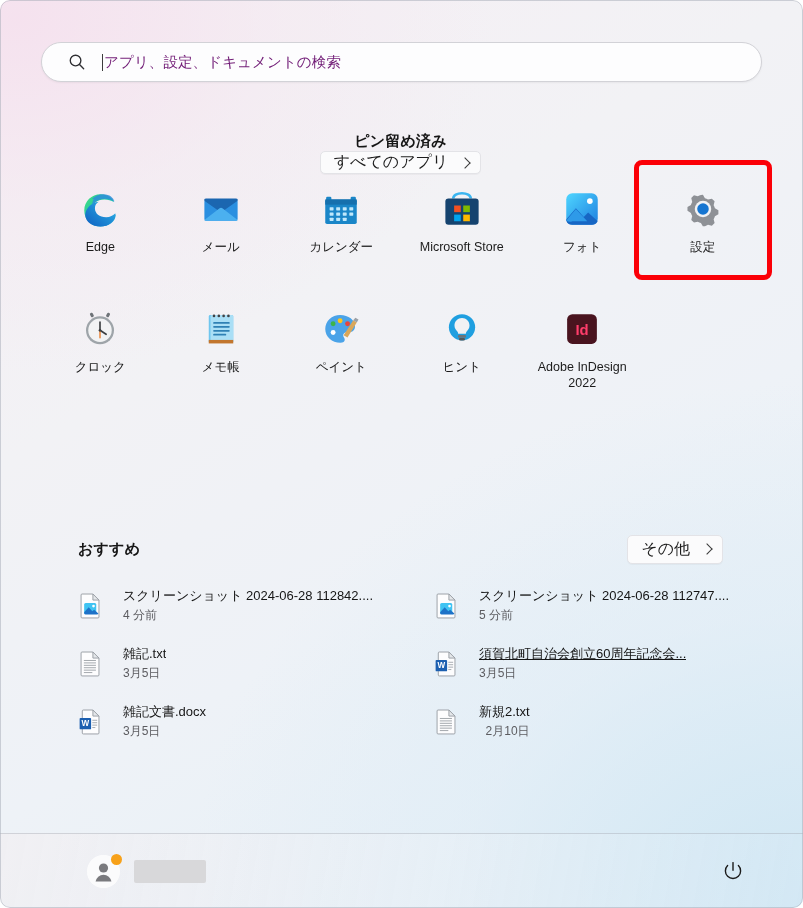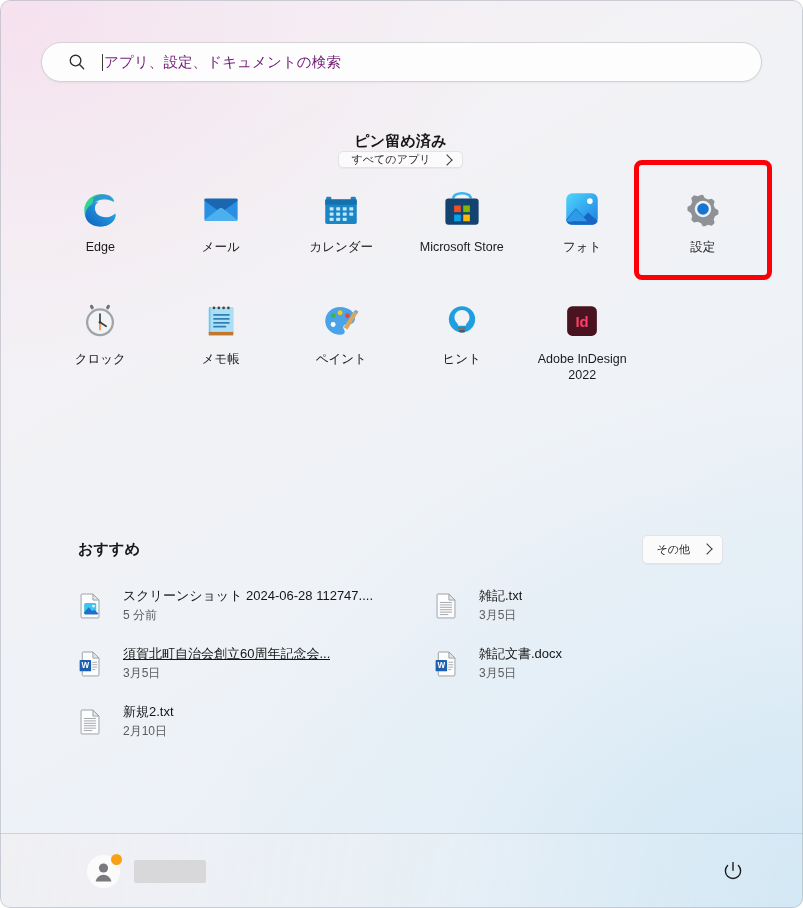--- a/index.html
+++ b/index.html
@@ -95,21 +95,21 @@
   }
   .pill-btn {
     display: flex;
     align-items: center;
     gap: 12px;
     background: #fbfbfc;
     border: 1px solid #e3e3e7;
     border-radius: 5px;
     height: 27px;
     padding: 0 11px 0 13px;
-    font-size: 11px;
+    font-size: 16px;
     color: #1d1d1d;
     box-shadow: 0 1px 1px rgba(0,0,0,0.035);
     white-space: nowrap;
   }
   .chev {
     width: 7px;
     height: 7px;
     border-right: 1.4px solid #3a3a3a;
     border-top: 1.4px solid #3a3a3a;
     transform: rotate(45deg);
@@ -121,21 +121,21 @@
   #recommended-head { top: 534px; }
 
   
   #pinned-grid {
     position: absolute;
     left: 40px;
     top: 172px;
     width: 723px;
     display: grid;
     grid-template-columns: repeat(6, 1fr);
-    row-gap: 8px;
+    row-gap: 16px;
   }
   .app-tile {
     height: 104px;
     border-radius: 7px;
     display: flex;
     flex-direction: column;
     align-items: center;
     padding-top: 16px;
     box-sizing: border-box;
     position: relative;
@@ -491,20 +491,35 @@
         <span>
           <svg class="rec-icon" viewBox="0 0 48 48">
             <path d="M10 5h18l10 10v28a1.6 1.6 0 0 1-1.6 1.6H10A1.6 1.6 0 0 1 8.4 43V6.6A1.6 1.6 0 0 1 10 5z" fill="#fdfdfe" stroke="#9aa0a6" stroke-width="1.6"></path>
     <path d="M28 5l10 10H28z" fill="#e4e7ea" stroke="#9aa0a6" stroke-width="1.6"></path>
     <rect x="13.5" y="20" width="20" height="18" rx="2.5" fill="#3fc3f2"></rect>
     <circle cx="29" cy="25" r="2.2" fill="#ffffff"></circle>
     <path d="M13.5 35 21 27l6 6.5 3-2.6 7 6.4a2.5 2.5 0 0 1-2.5 1.7H16a2.5 2.5 0 0 1-2.5-2z" fill="#1d72c8"></path>
           </svg>
         </span>
         <span class="rec-text">
+          <span class="rec-name" style="display: block;">スクリーンショット 2024-06-28 112842....</span>
+          <span class="rec-sub" style="display: block;">4 分前</span>
+        </span>
+      </div>
+      <div class="rec-item">
+        <span>
+          <svg class="rec-icon" viewBox="0 0 48 48">
+            <path d="M10 5h18l10 10v28a1.6 1.6 0 0 1-1.6 1.6H10A1.6 1.6 0 0 1 8.4 43V6.6A1.6 1.6 0 0 1 10 5z" fill="#fdfdfe" stroke="#9aa0a6" stroke-width="1.6"></path>
+    <path d="M28 5l10 10H28z" fill="#e4e7ea" stroke="#9aa0a6" stroke-width="1.6"></path>
+    <rect x="13.5" y="20" width="20" height="18" rx="2.5" fill="#3fc3f2"></rect>
+    <circle cx="29" cy="25" r="2.2" fill="#ffffff"></circle>
+    <path d="M13.5 35 21 27l6 6.5 3-2.6 7 6.4a2.5 2.5 0 0 1-2.5 1.7H16a2.5 2.5 0 0 1-2.5-2z" fill="#1d72c8"></path>
+          </svg>
+        </span>
+        <span class="rec-text">
           <span class="rec-name" style="display: block;">スクリーンショット 2024-06-28 112747....</span>
           <span class="rec-sub" style="display: block;">5 分前</span>
         </span>
       </div>
       <div class="rec-item">
         <span>
           <svg class="rec-icon" viewBox="0 0 48 48">
             <path d="M10 5h18l10 10v28a1.6 1.6 0 0 1-1.6 1.6H10A1.6 1.6 0 0 1 8.4 43V6.6A1.6 1.6 0 0 1 10 5z" fill="#fdfdfe" stroke="#9aa0a6" stroke-width="1.6"></path>
     <path d="M28 5l10 10H28z" fill="#e4e7ea" stroke="#9aa0a6" stroke-width="1.6"></path>
     <g stroke="#9aa0a6" stroke-width="1.5">
@@ -572,21 +587,21 @@
               <line x1="13" y1="23" x2="33" y2="23"></line>
       <line x1="13" y1="27" x2="33" y2="27"></line>
               <line x1="13" y1="31" x2="33" y2="31"></line>
       <line x1="13" y1="35" x2="33" y2="35"></line>
               <line x1="13" y1="39" x2="27" y2="39"></line>
     </g>
           </svg>
         </span>
         <span class="rec-text">
           <span class="rec-name" style="display: block;">新規2.txt</span>
-          <span class="rec-sub" style="display: block;">2月10日</span>
+          <span class="rec-sub" style="display: block; text-align: right;">2月10日</span>
         </span>
       </div>
     </div>
 
   <div id="footer">
     <div class="account">
       <div class="avatar-wrap">
         <svg class="avatar" viewBox="0 0 33 33">
           <circle cx="16.5" cy="16.5" r="16.5" fill="#fbfbfc"></circle>
           <circle cx="16.5" cy="13" r="4.6" fill="#7a7a7e"></circle>

